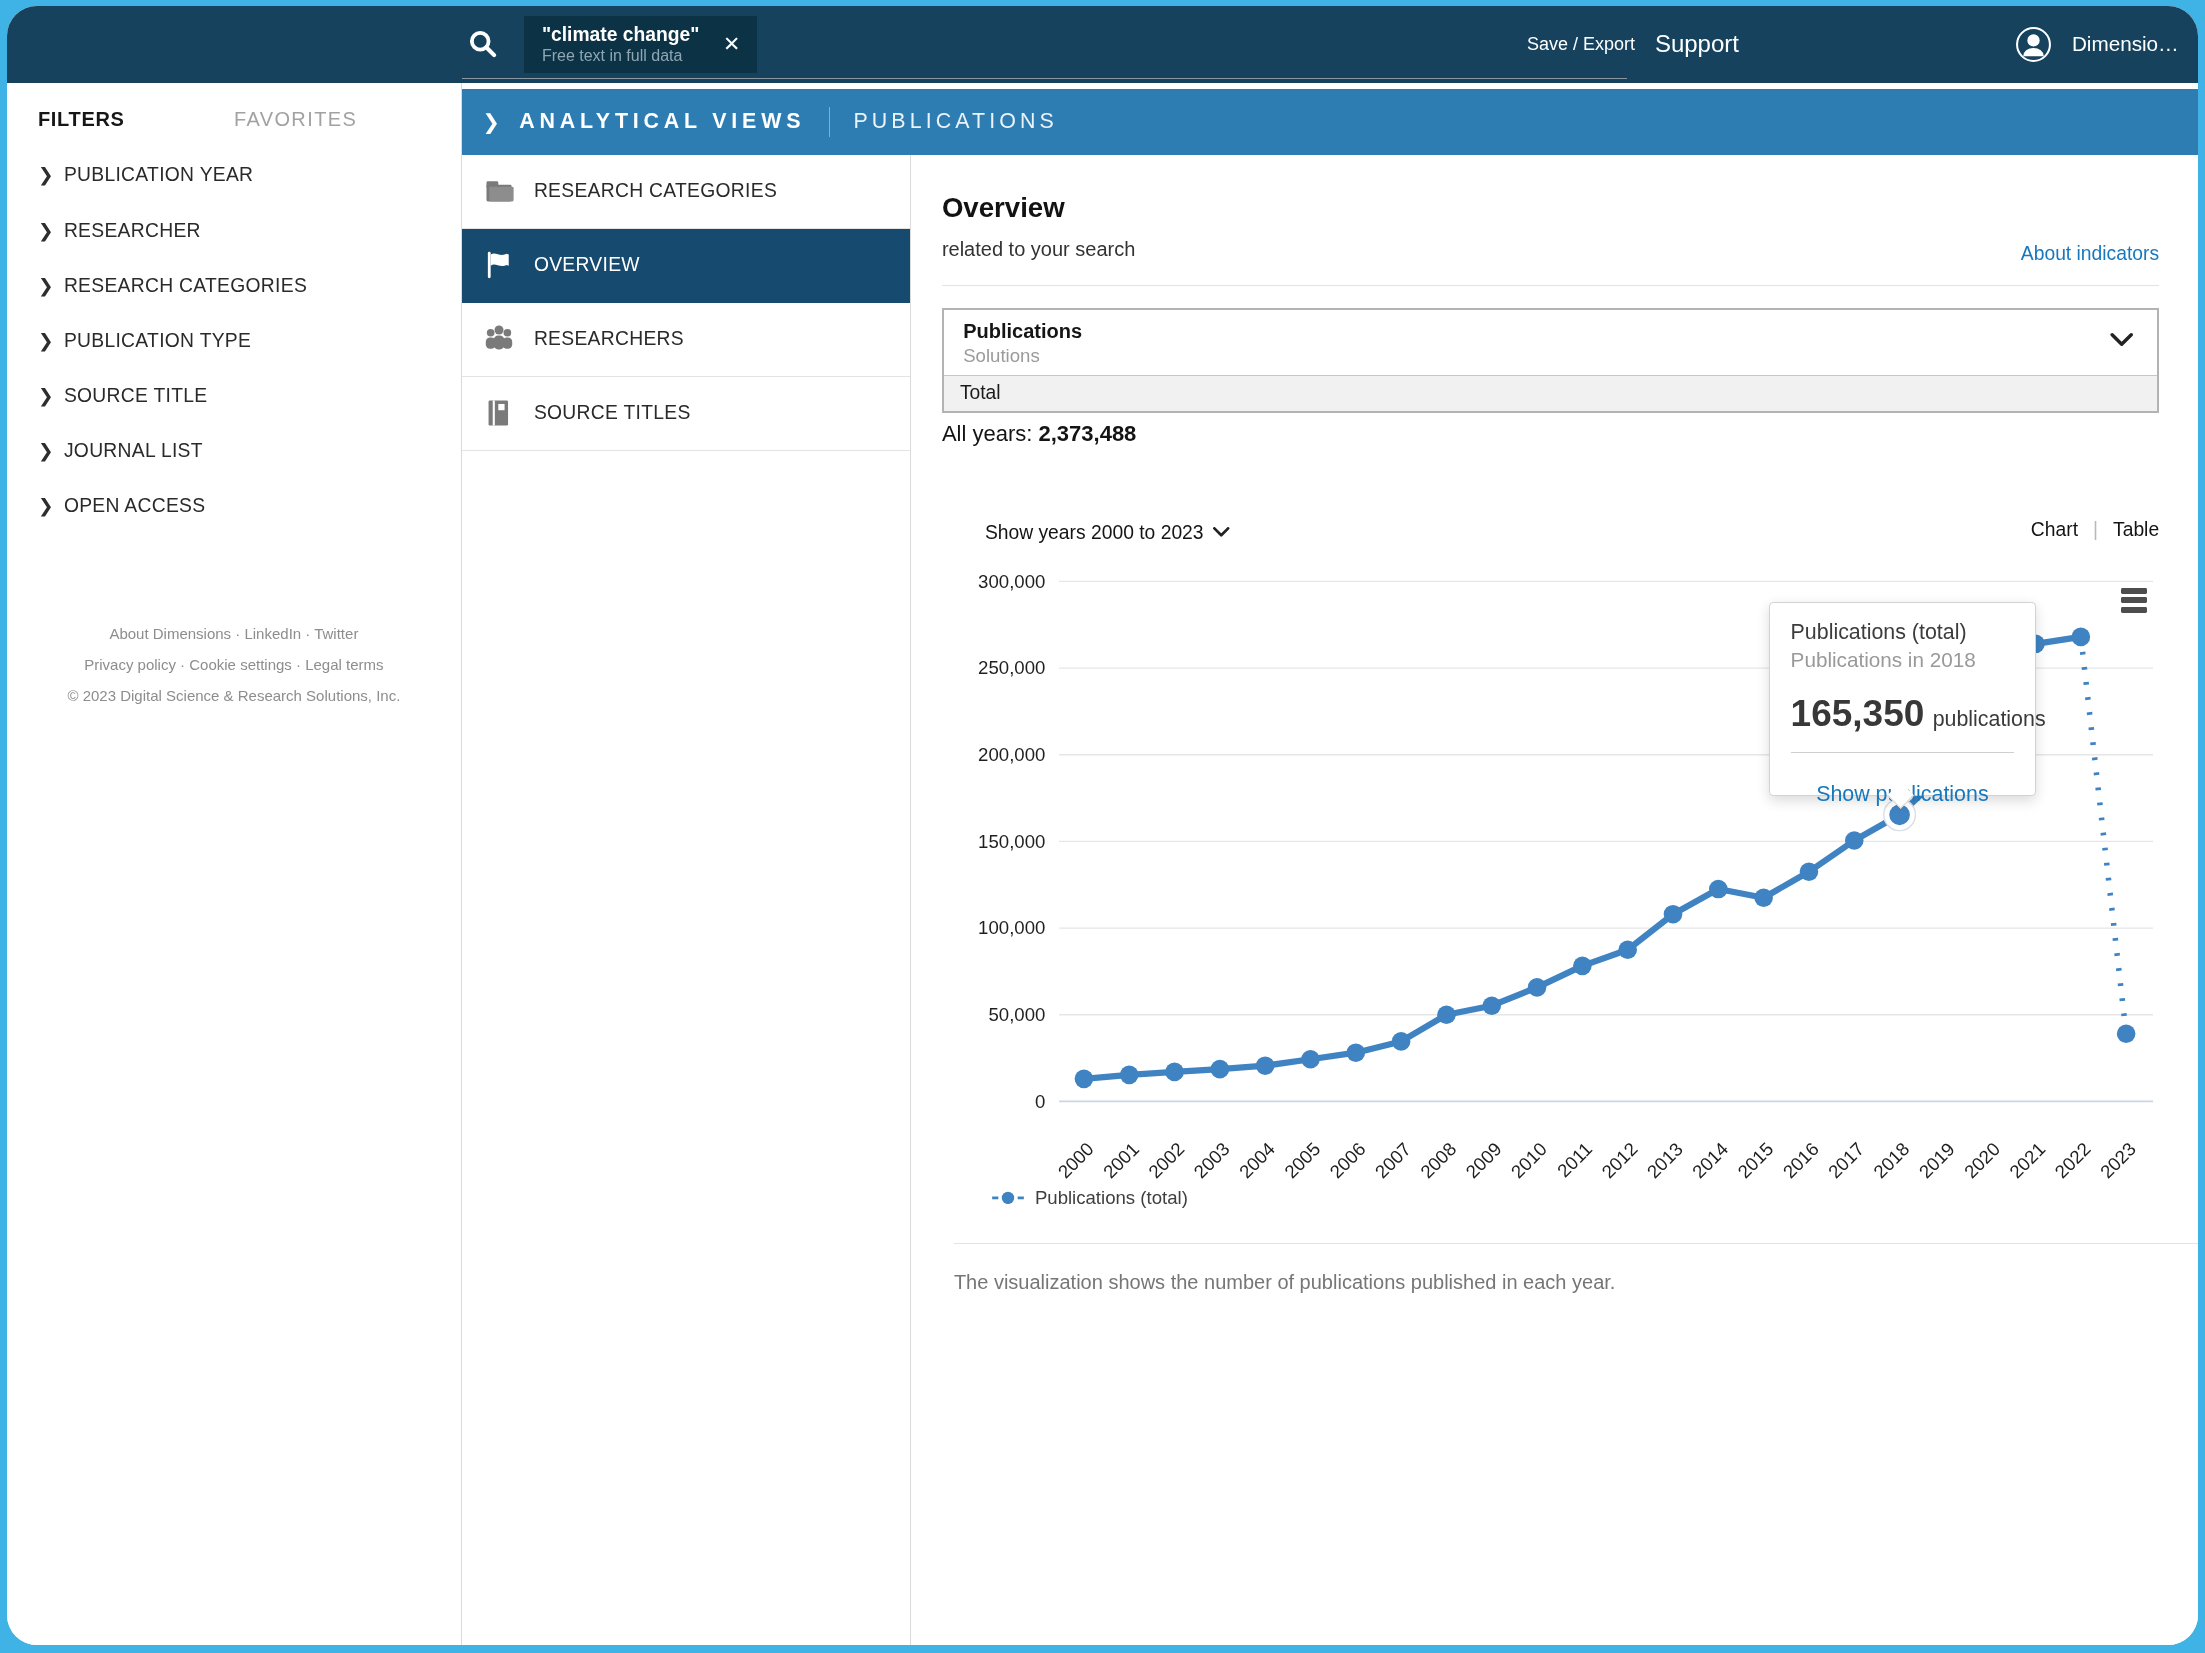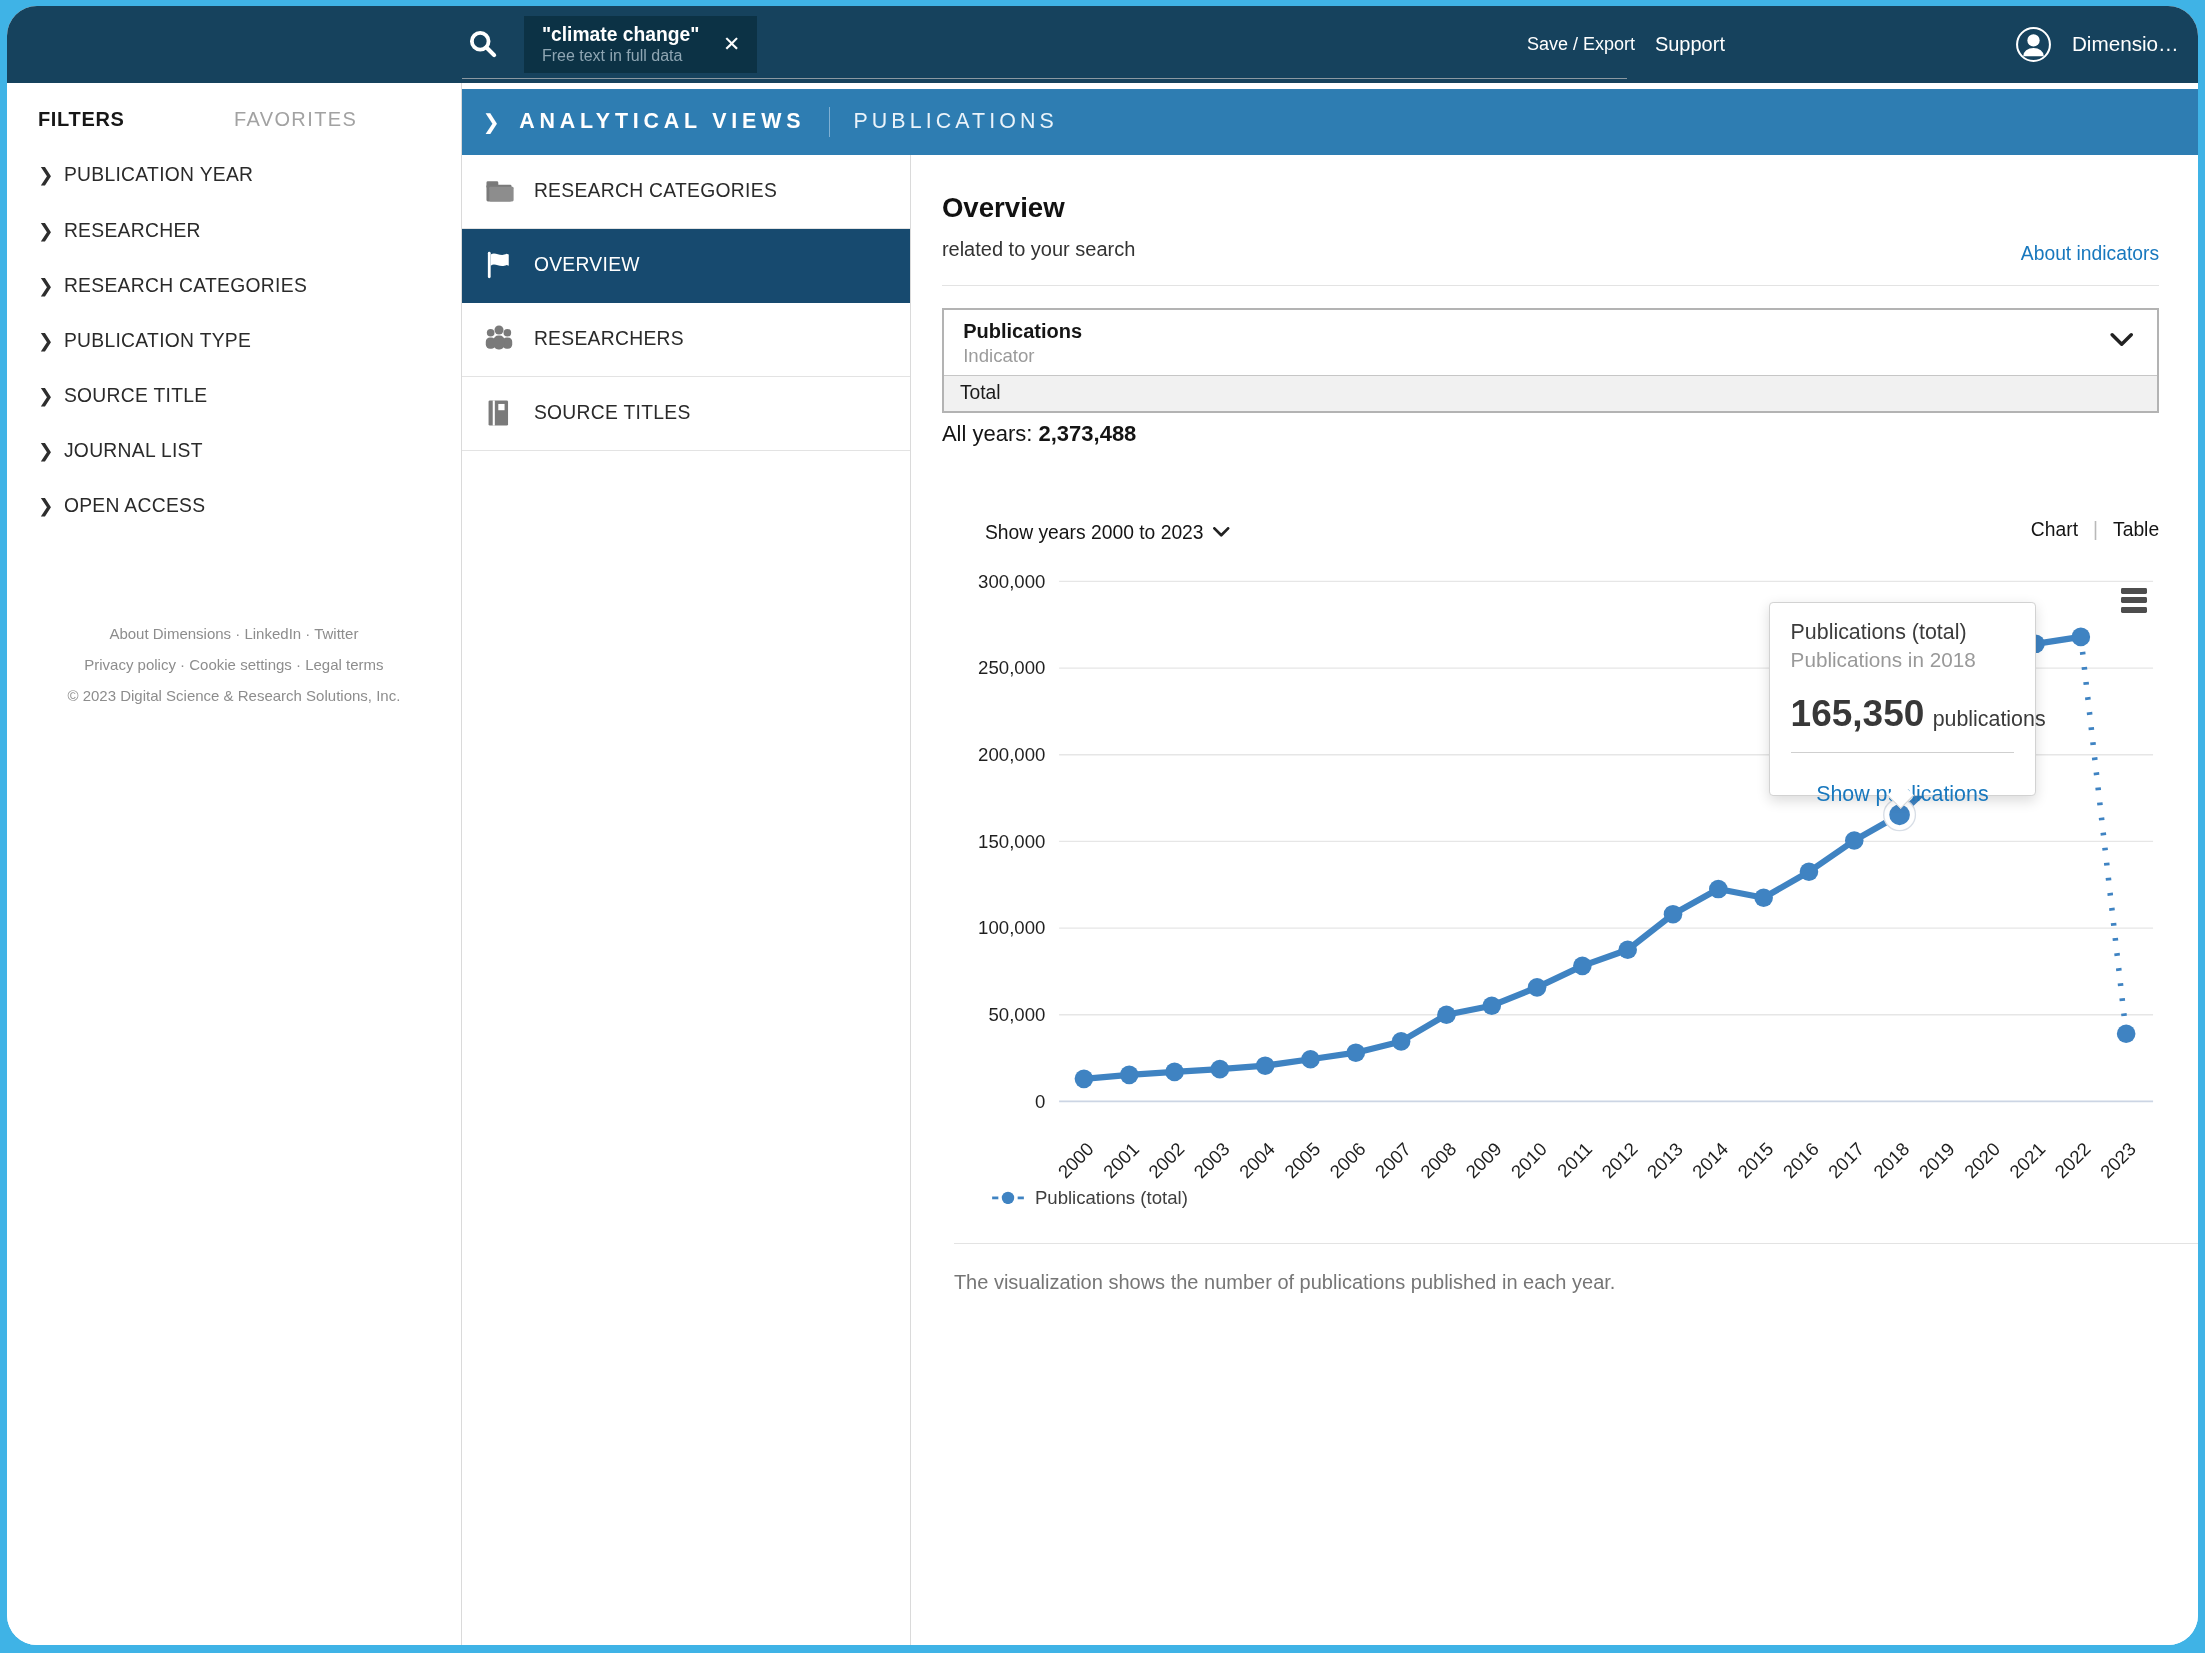--- a/index.html
+++ b/index.html
@@ -15,21 +15,21 @@
   .search-group { position:absolute; left:460px; top:0; height:77px; display:flex; align-items:center; }
   .search-icon { width:32px; height:32px; margin-right:25px; }
   .chip { background:#0c3245; height:57px; padding:6.9px 16.5px 6.9px 18px; display:flex; align-items:center; }
   .chip-texts { display:flex; flex-direction:column; }
   .chip-query { color:#fff; font-size:19.3px; font-weight:bold; line-height:23.4px; }
   .chip-scope { color:#8fa6b3; font-size:16px; line-height:19.3px; }
   .chip-close { color:#fff; font-size:20.7px; margin-left:23.4px; cursor:pointer; }
   .topbar-divider { position:absolute; left:455px; top:72px; width:1165px; height:1.4px; background:#8b98a1; }
   .top-link { position:absolute; top:0; height:77px; display:flex; align-items:center; color:#fff; }
   .link-save { left:1520px; font-size:18px; }
-  .link-support { left:1648px; font-size:20px; }
+  .link-support { left:1648px; font-size:24px; }
   .user-group { position:absolute; right:19.3px; top:0; height:77px; display:flex; align-items:center; gap:20px; color:#fff; font-size:20.7px; }
   .avatar-svg { width:37px; height:37px; }
 
   
   .sidebar { position:absolute; left:0; top:77px; bottom:0; width:455px; background:#fff; border-right:1.4px solid #dadada; }
   .tab { position:absolute; top:25px; font-size:20px; letter-spacing:0.7px; }
   .tab-filters { left:31px; color:#171717; font-weight:bold; }
   .tab-favorites { left:227px; color:#a2a2a2; letter-spacing:1.4px; }
   .filter-row { position:absolute; left:0; width:100%; height:32px; display:flex; align-items:center; padding-left:31px; cursor:pointer; }
   .filter-chev { color:#2e2e2e; font-size:18.6px; font-weight:600; width:26px; }
@@ -217,21 +217,21 @@
 
   <div class="content">
     <div class="page-title">Overview</div>
     <div class="page-subtitle">related to your search</div>
     <div class="about-link">About indicators</div>
     <div class="divider1"></div>
 
     <div class="indicator-box">
       <div class="indicator-main">
         <div class="indicator-name">Publications</div>
-        <div class="indicator-type">Indicator</div>
+        <div class="indicator-type">Solutions</div>
         <svg class="indicator-chevron" width="23.4" height="15" viewBox="0 0 34 22">
           <polyline points="3,4 17,18 31,4" fill="none" stroke="#222" stroke-width="5" stroke-linecap="round" stroke-linejoin="round"></polyline>
         </svg>
       </div>
       <div class="indicator-total">Total</div>
     </div>
 
     <div class="all-years"><span>All years: </span><b>2,373,488</b></div>
 
     <div class="show-years">

